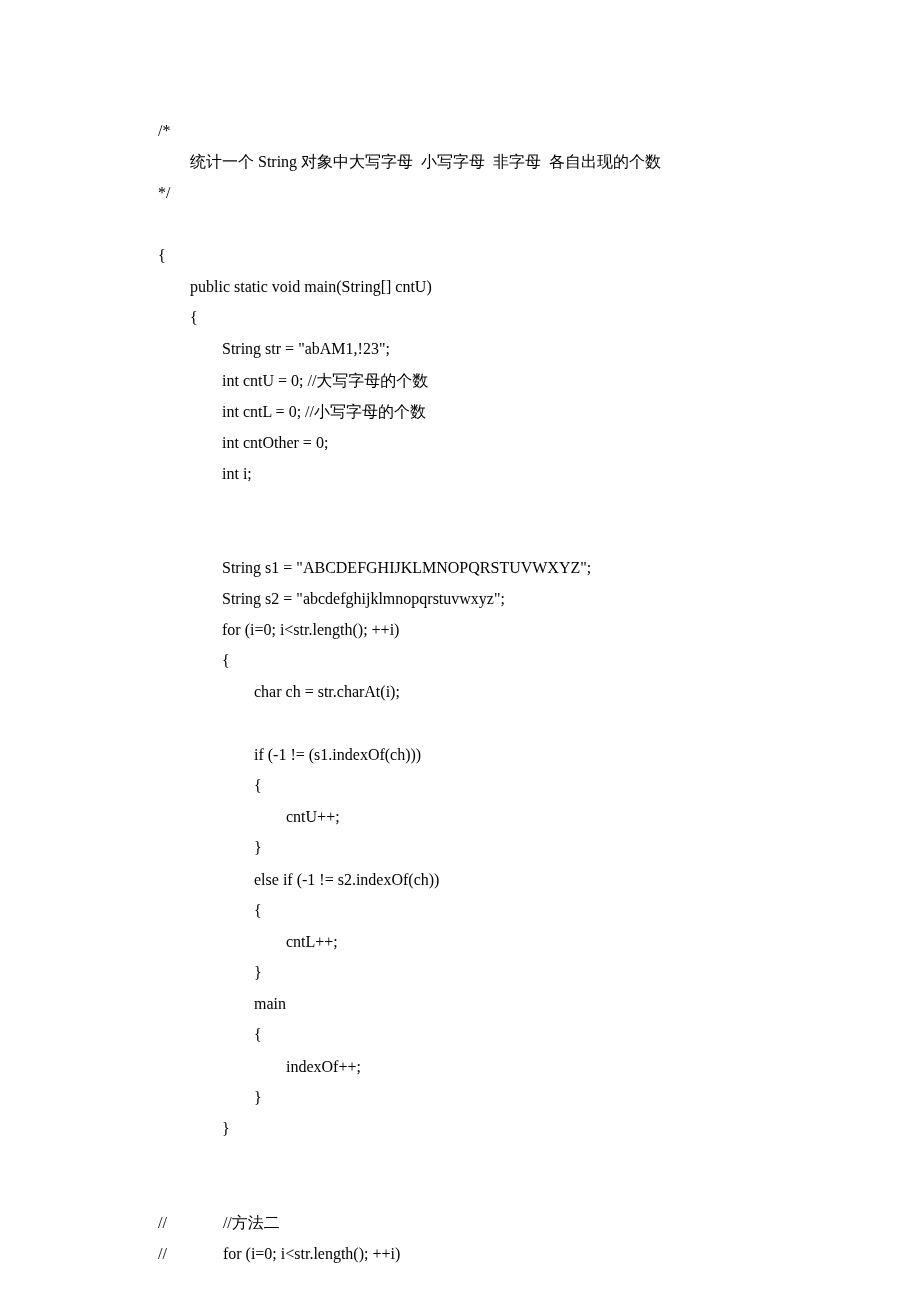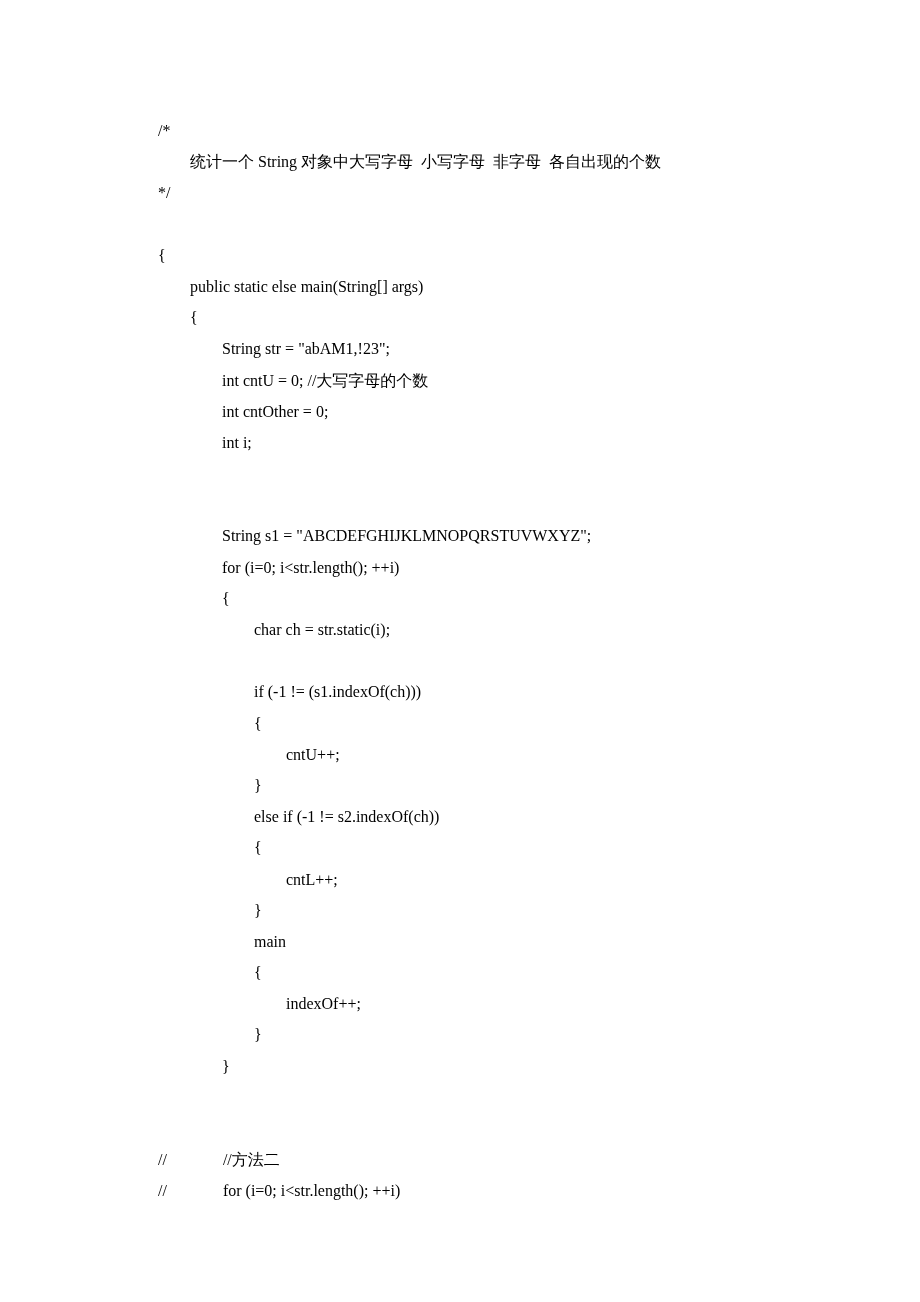--- a/index.html
+++ b/index.html
@@ -24,32 +24,34 @@
   </style>
 </head>
 <body>
 
 <div class="page">
   <div class="code-line">/*</div>
   <div class="code-line">        统计一个 String 对象中大写字母  小写字母  非字母  各自出现的个数</div>
   <div class="code-line">*/</div>
   <div class="code-line">&nbsp;</div>
   <div class="code-line">{</div>
-  <div class="code-line">        public static else main(String[] args)</div>
+  <div class="code-line">        public static void main(String[] cntU)</div>
   <div class="code-line">        {</div>
   <div class="code-line">                String str = "abAM1,!23";</div>
   <div class="code-line">                int cntU = 0; //大写字母的个数</div>
+  <div class="code-line">                int cntL = 0; //小写字母的个数</div>
   <div class="code-line">                int cntOther = 0;</div>
   <div class="code-line">                int i;</div>
   <div class="code-line">&nbsp;</div>
   <div class="code-line">&nbsp;</div>
   <div class="code-line">                String s1 = "ABCDEFGHIJKLMNOPQRSTUVWXYZ";</div>
+  <div class="code-line">                String s2 = "abcdefghijklmnopqrstuvwxyz";</div>
   <div class="code-line">                for (i=0; i&lt;str.length(); ++i)</div>
   <div class="code-line">                {</div>
-  <div class="code-line">                        char ch = str.static(i);</div>
+  <div class="code-line">                        char ch = str.charAt(i);</div>
   <div class="code-line">&nbsp;</div>
   <div class="code-line">                        if (-1 != (s1.indexOf(ch)))</div>
   <div class="code-line">                        {</div>
   <div class="code-line">                                cntU++;</div>
   <div class="code-line">                        }</div>
   <div class="code-line">                        else if (-1 != s2.indexOf(ch))</div>
   <div class="code-line">                        {</div>
   <div class="code-line">                                cntL++;</div>
   <div class="code-line">                        }</div>
   <div class="code-line">                        main</div>

